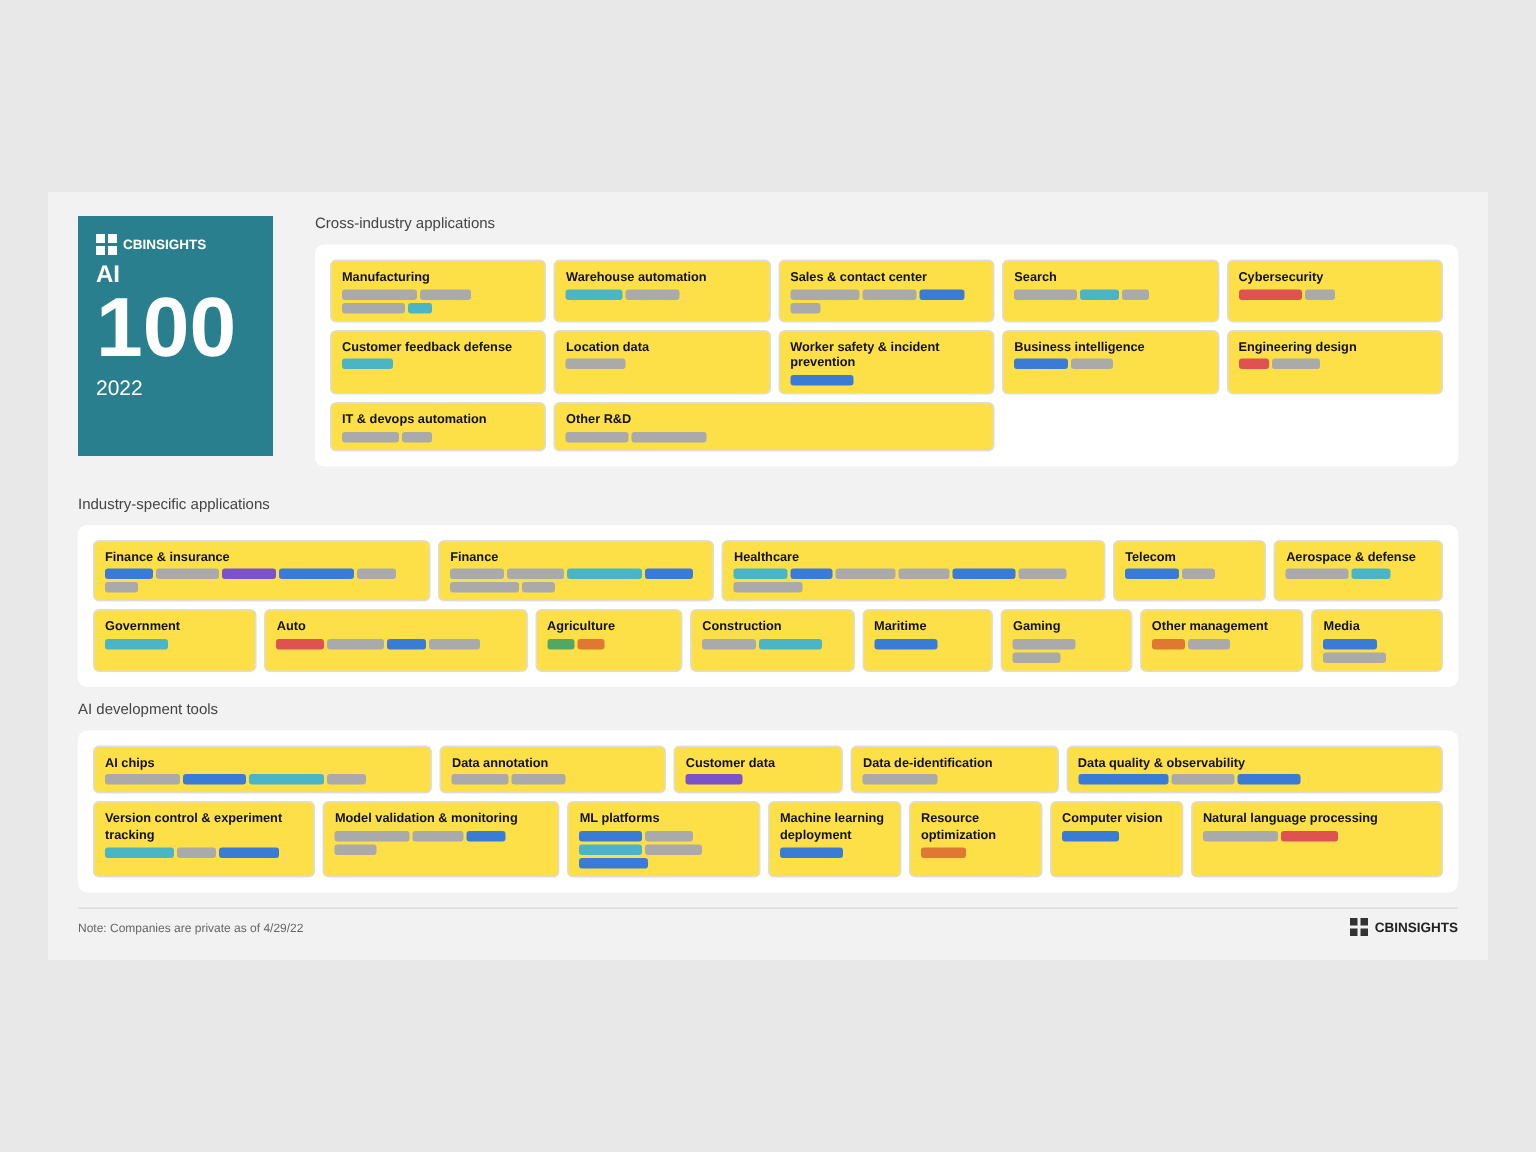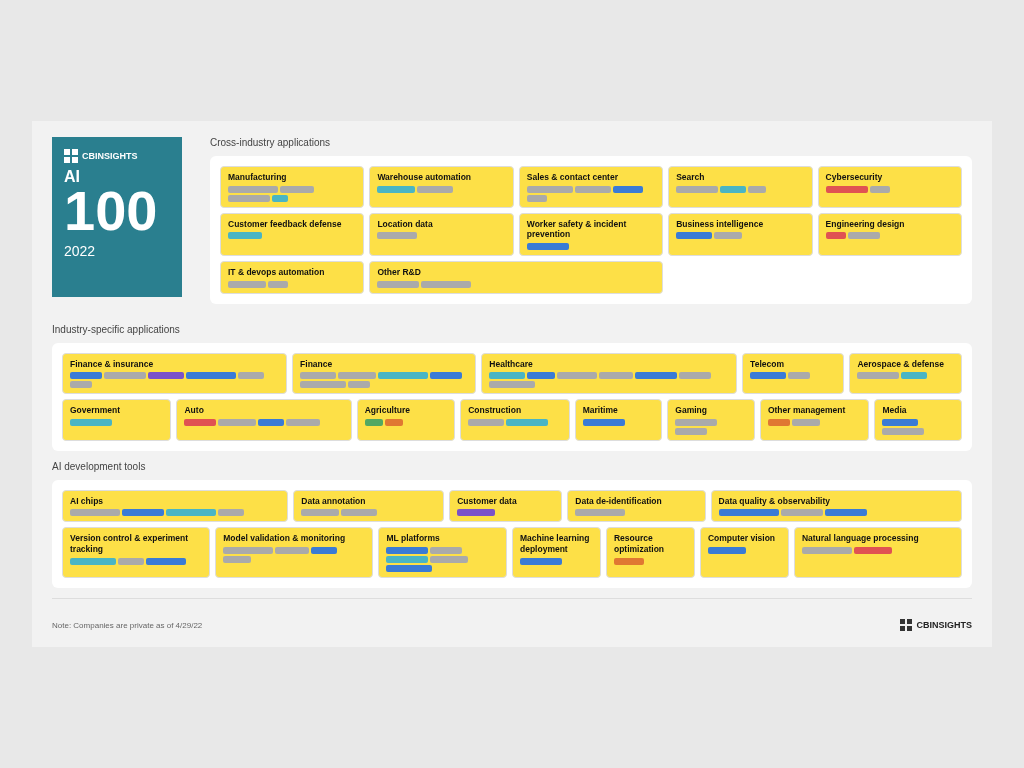--- a/index.html
+++ b/index.html
@@ -115,21 +115,21 @@
       height: 7px;
       border-radius: 2px;
       background: #bbb;
     }
 
     .footer {
       display: flex;
       justify-content: space-between;
       align-items: center;
       margin-top: 8px;
-      padding-top: 20px;
+      padding-top: 6px;
       border-top: 1px solid #ddd;
       gap: 28px;
     }
     .footer-note {
       font-size: 8px;
       color: #666;
     }
     .footer-logo {
       display: flex;
       align-items: center;

